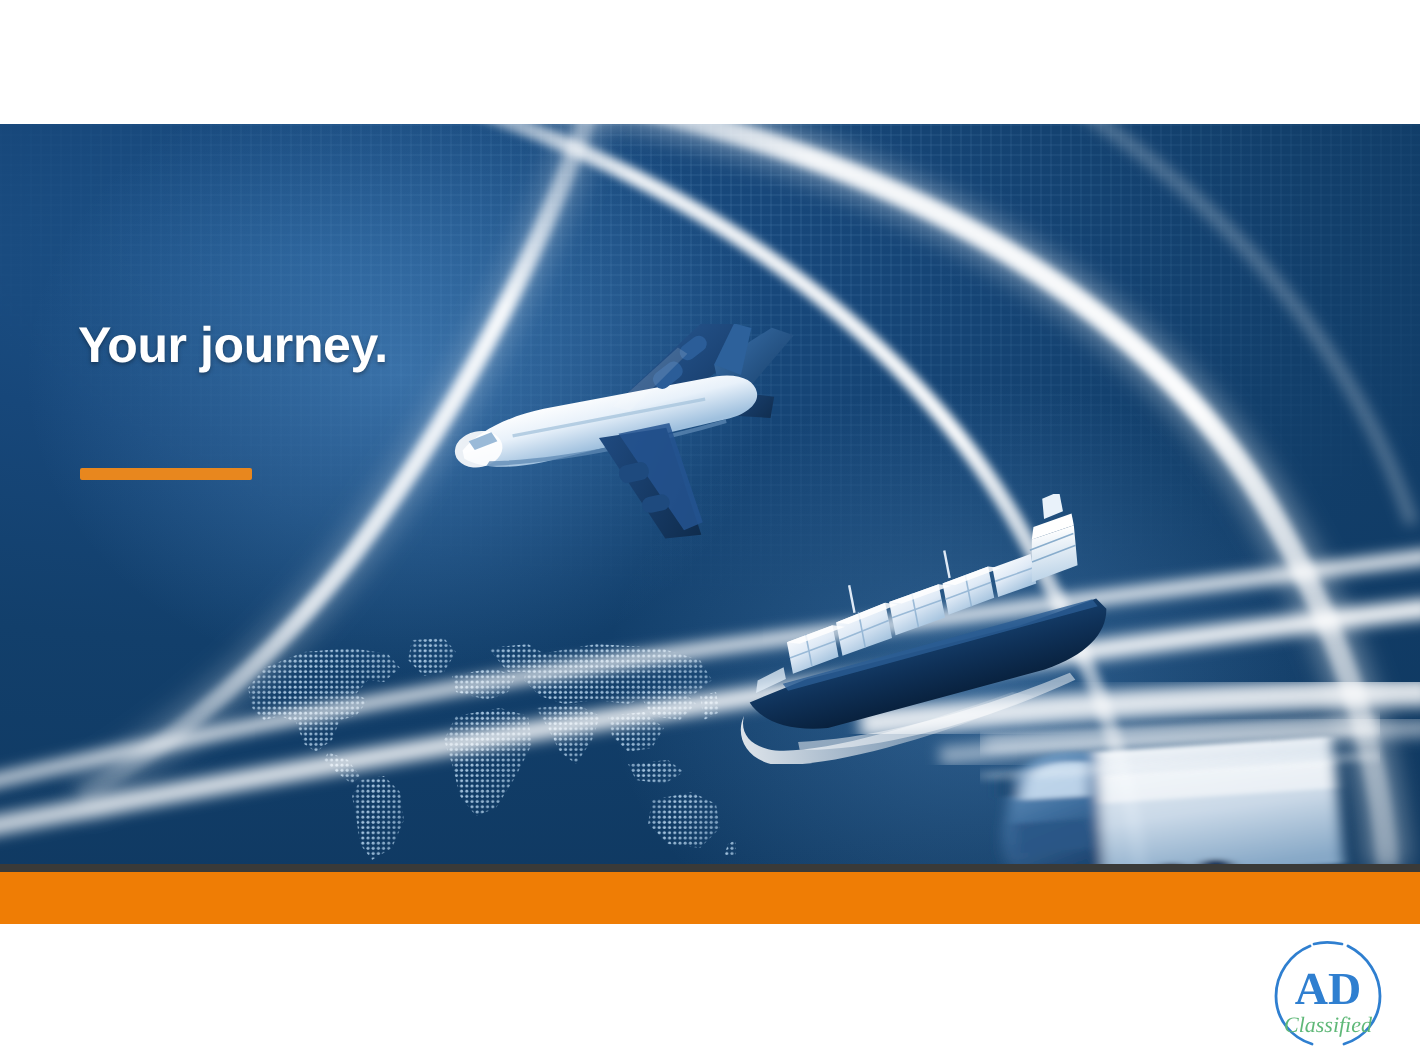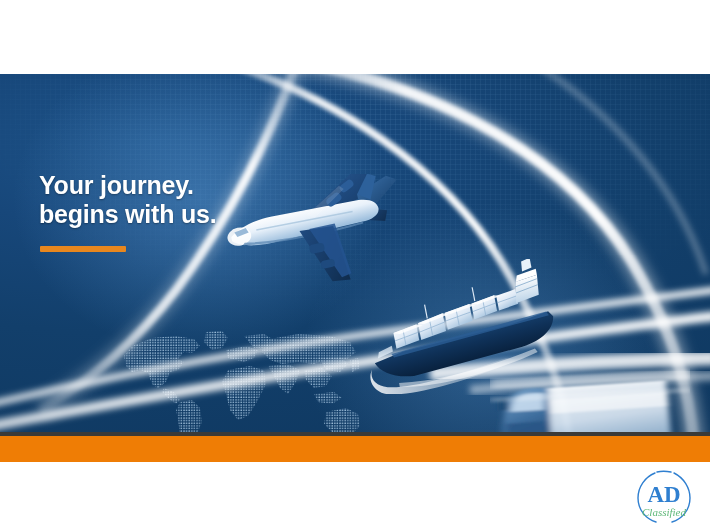--- a/index.html
+++ b/index.html
@@ -5,21 +5,21 @@
   html,body{margin:0;padding:0;background:#ffffff;}
   body{width:710px;height:530px;overflow:hidden;
        font-family:"Liberation Sans","DejaVu Sans",sans-serif;}
 
   #ad{position:relative;width:710px;height:530px;background:#ffffff;}
 
   
   .top-white{position:absolute;left:0;top:0;width:710px;height:62px;background:#ffffff;}
 
   
-  .hero{position:absolute;left:0;top:74px;width:710px;height:370px;overflow:hidden;
+  .hero{position:absolute;left:0;top:62px;width:710px;height:370px;overflow:hidden;
         background:#123f6b;}
 
   .hero-base{position:absolute;inset:0;
        background:
          radial-gradient(130% 95% at 22% 18%, #1d5288 0%, #17477a 26%, #123f6b 55%, #0f3860 100%);}
 
   
   .grid{position:absolute;left:0;top:0;width:710px;height:250px;opacity:.30;
         background-image:
           repeating-linear-gradient(to right, rgba(150,200,240,.28) 0 1px, transparent 1px 5px),
@@ -356,21 +356,20 @@
 
       <g filter="url(#mblur2)" opacity="0.75">
         <path d="M0,18 L200,8" stroke="#ffffff" stroke-width="10" opacity="0.55"></path>
         <path d="M0,34 L200,24" stroke="#ffffff" stroke-width="5" opacity="0.35"></path>
         <path d="M0,96 L200,88" stroke="#ffffff" stroke-width="6" opacity="0.25"></path>
       </g>
     </svg>
 
     <div class="headline">
       <span>Your journey.</span>
-      <span>begins with us.</span>
     </div>
     <div class="rule"></div>
 
   </div>
 
   <div class="dark-line"></div>
   <div class="orange-band"></div>
   <div class="bottom-white"></div>
 
   <svg class="logo" viewBox="0 0 68 60">

